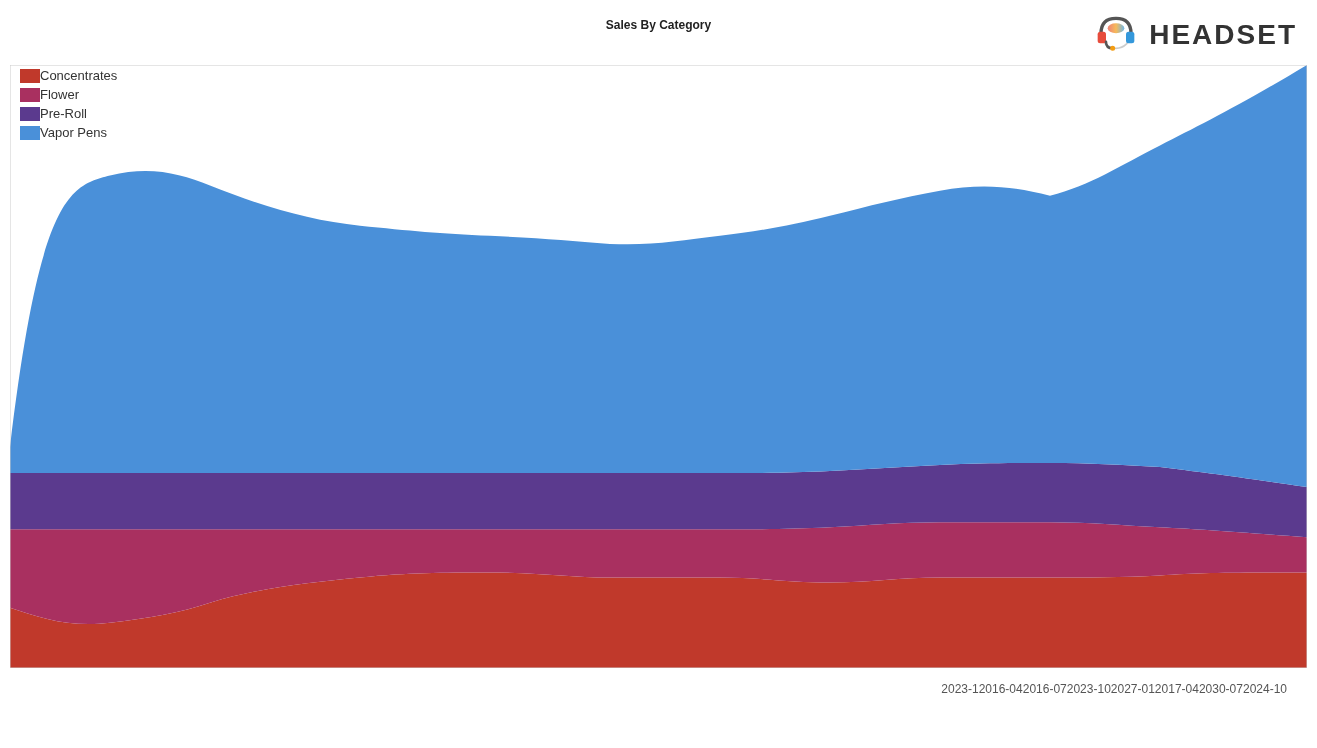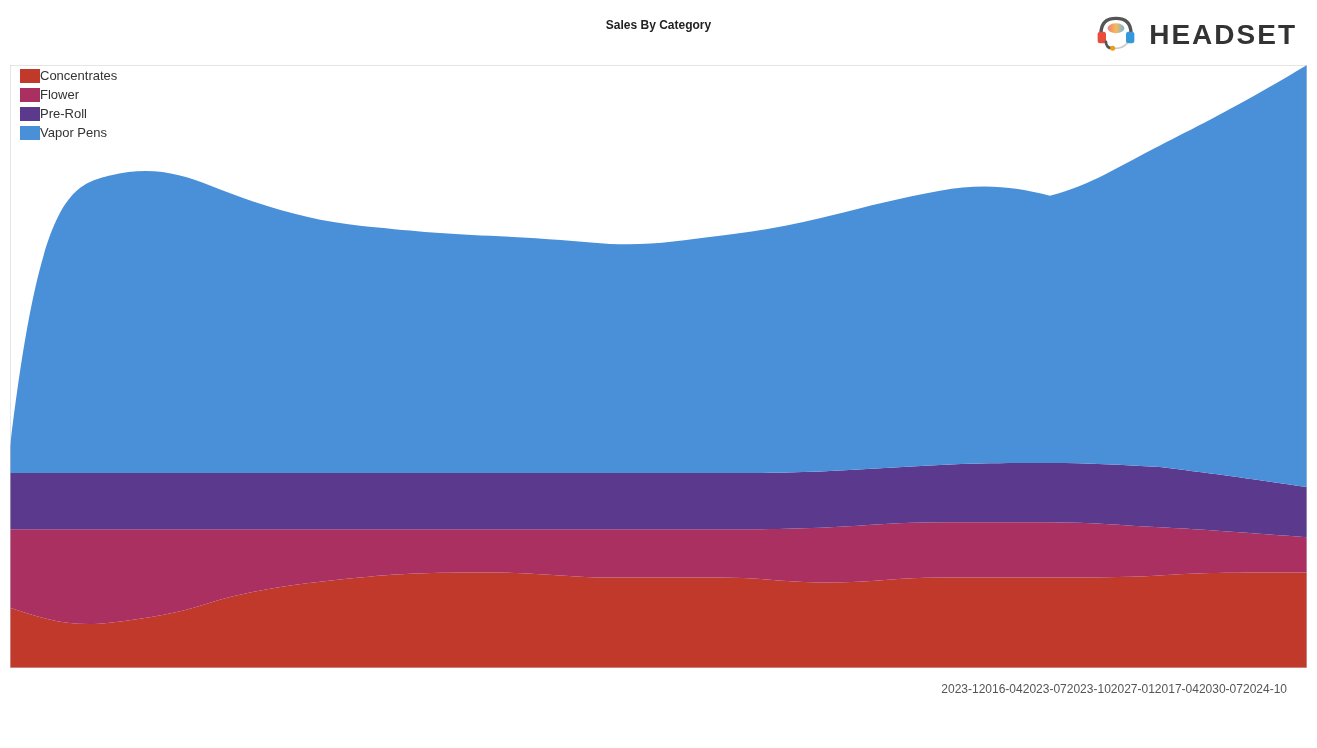--- a/index.html
+++ b/index.html
@@ -265,21 +265,21 @@
         Z
       " fill="#4a90d9" clip-path="url(#chartClip)"></path>
 
       <rect x="0" y="0" width="1297" height="600" fill="none" stroke="#ccc" stroke-width="1"></rect>
     </svg>
   </div>
 
   <div class="x-axis-labels">
     <span>2023-1</span>
     <span>2016-04</span>
-    <span>2023-07</span>
+    <span>2016-07</span>
     <span>2023-10</span>
     <span>2027-01</span>
     <span>2017-04</span>
     <span>2030-07</span>
     <span>2024-10</span>
   </div>
 
 
 </div>
 

